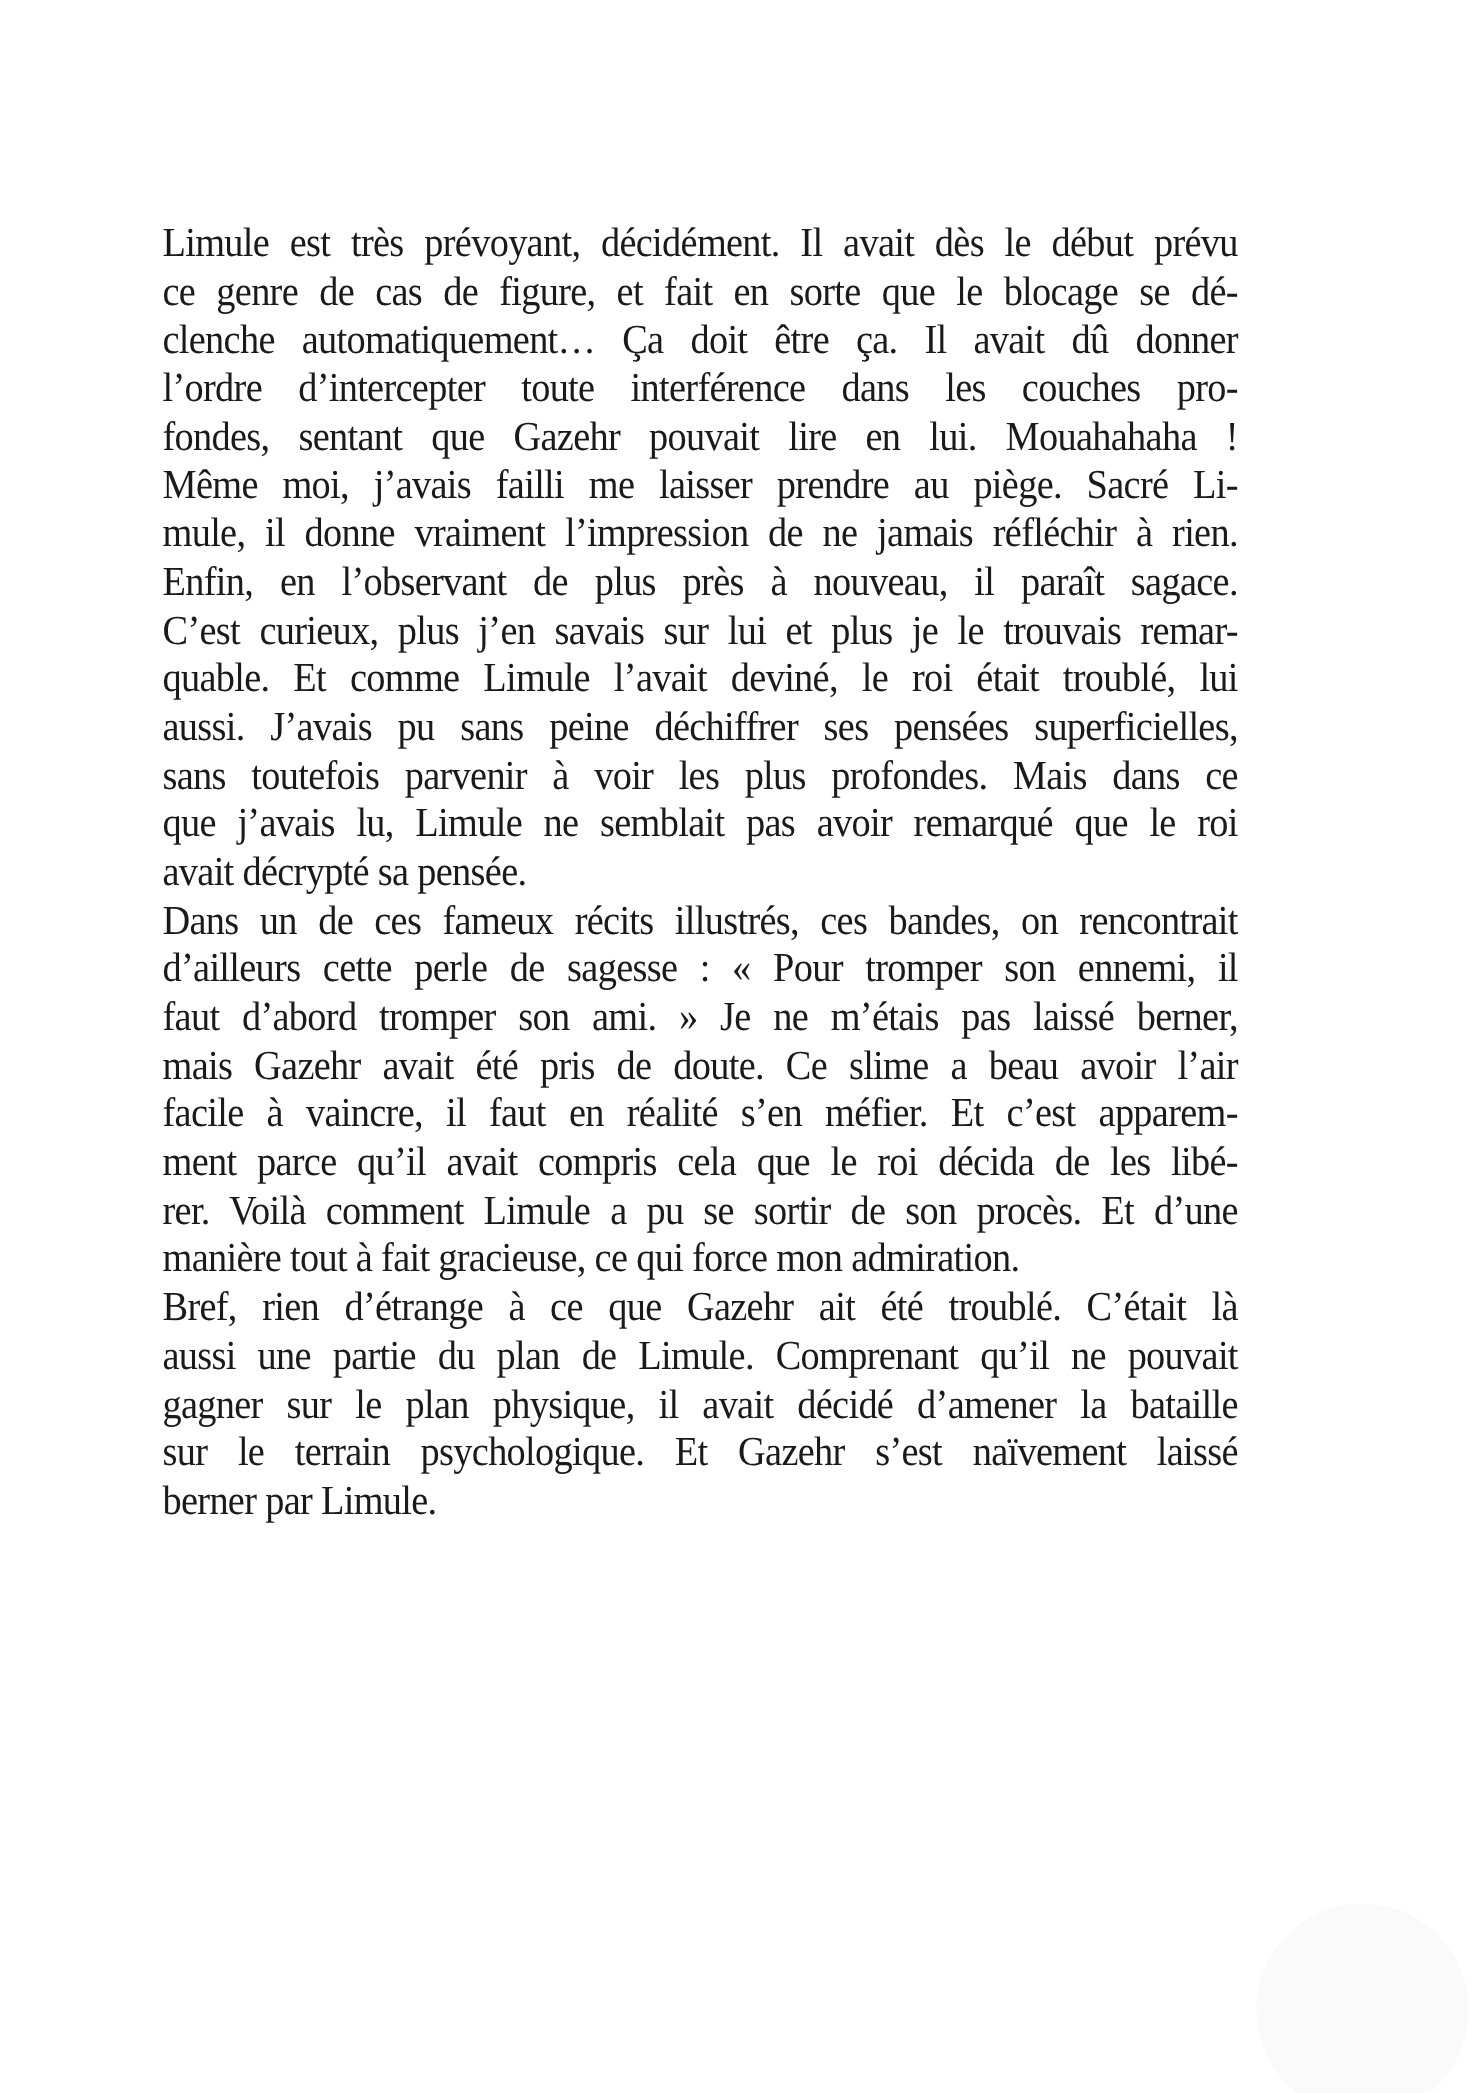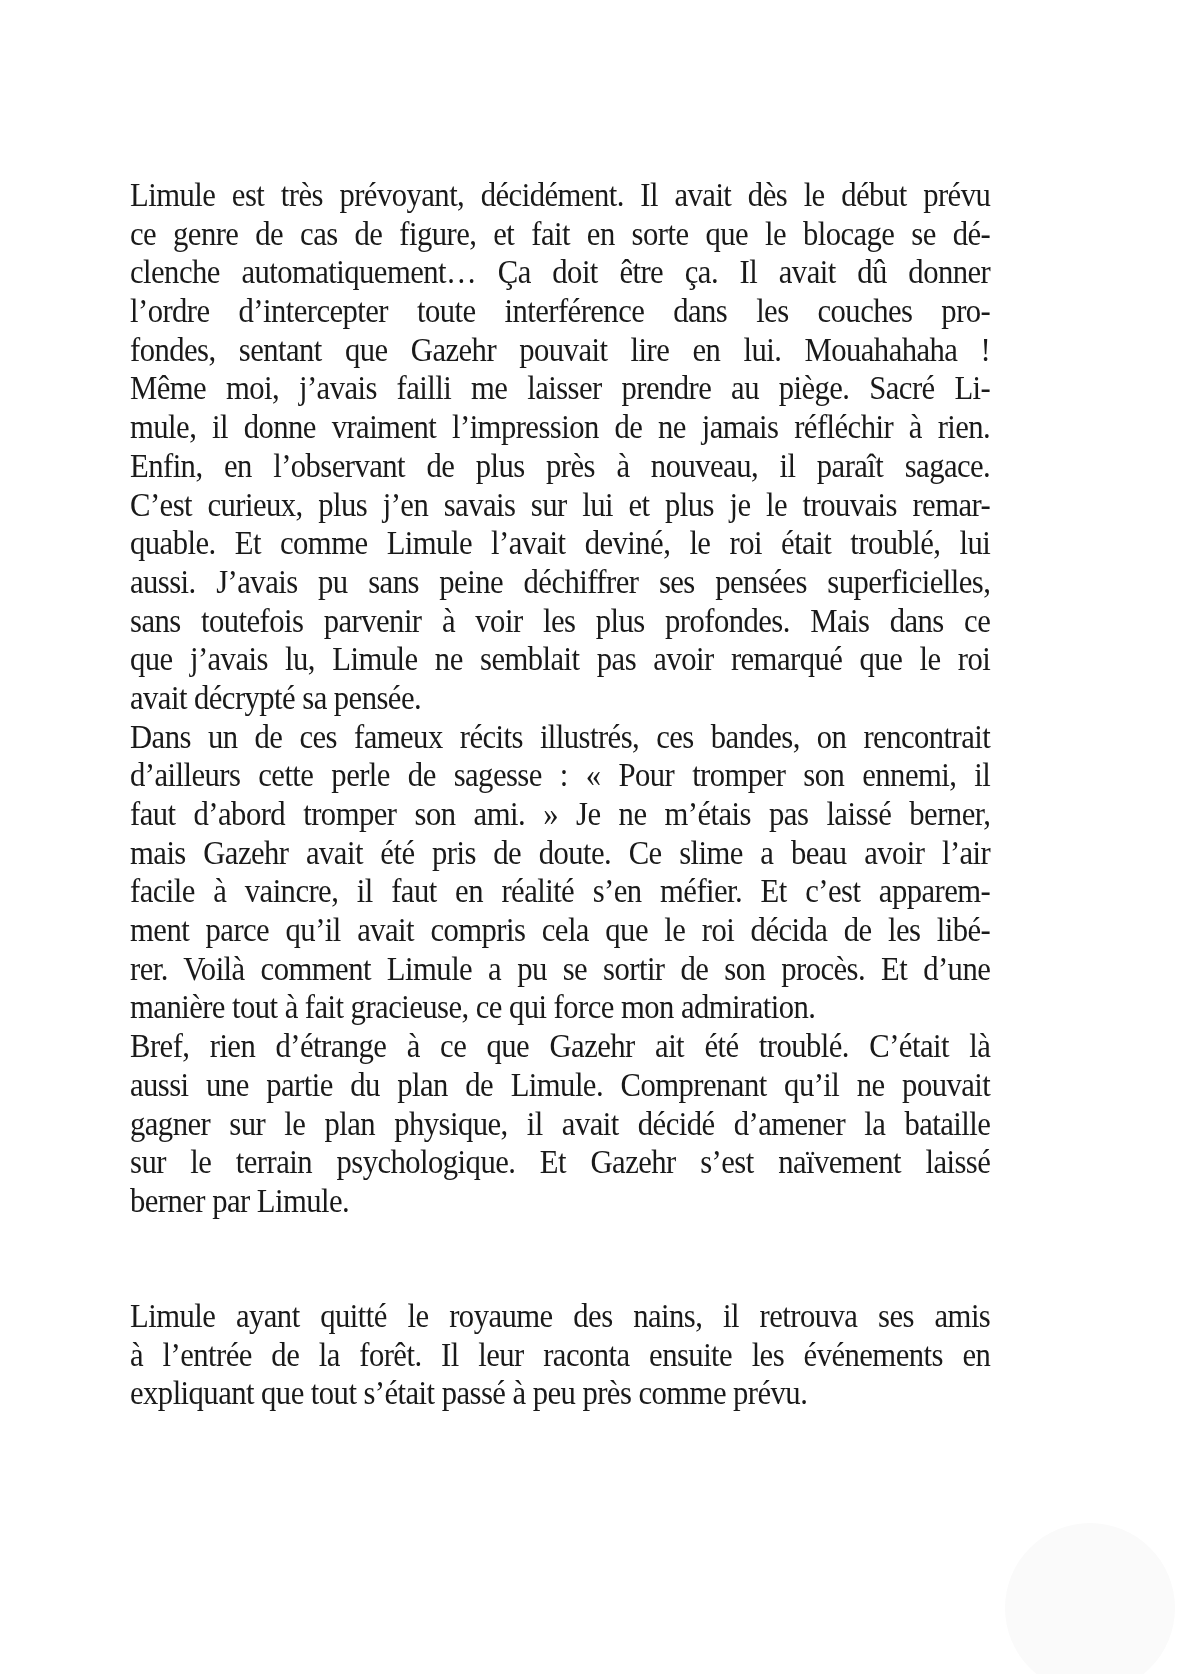--- a/index.html
+++ b/index.html
@@ -56,22 +56,15 @@
     </div>
     <div>
       <span class="line">Bref, rien d’étrange à ce que Gazehr ait été troublé. C’était là</span>
       <span class="line">aussi une partie du plan de Limule. Comprenant qu’il ne pouvait</span>
       <span class="line">gagner sur le plan physique, il avait décidé d’amener la bataille</span>
       <span class="line">sur le terrain psychologique. Et Gazehr s’est naïvement laissé</span>
       <span class="line last">berner par Limule.</span>
     </div>
   </div>
 
-  <div class="text-block block-2">
-    <div>
-      <span class="line">Limule ayant quitté le royaume des nains, il retrouva ses amis</span>
-      <span class="line">à l’entrée de la forêt. Il leur raconta ensuite les événements en</span>
-      <span class="line last">expliquant que tout s’était passé à peu près comme prévu.</span>
-    </div>
-  </div>
 
   <div class="corner-circle"></div>
 </div>
 
 </body></html>

